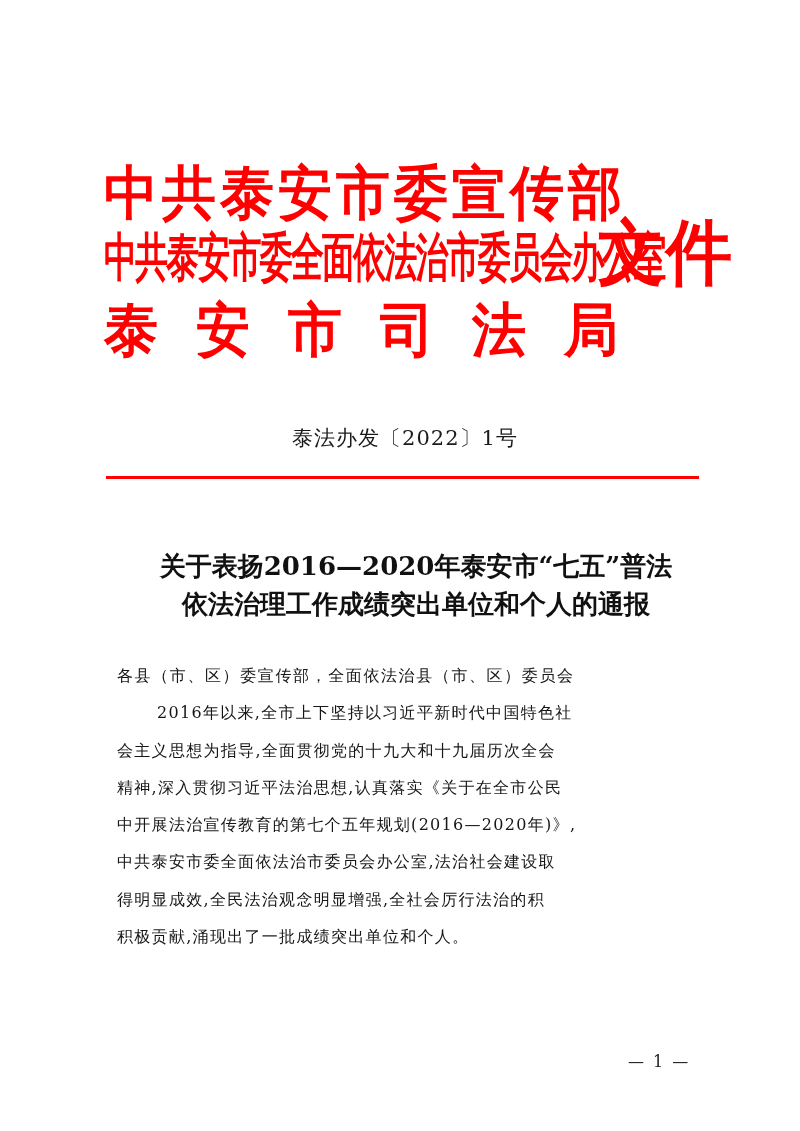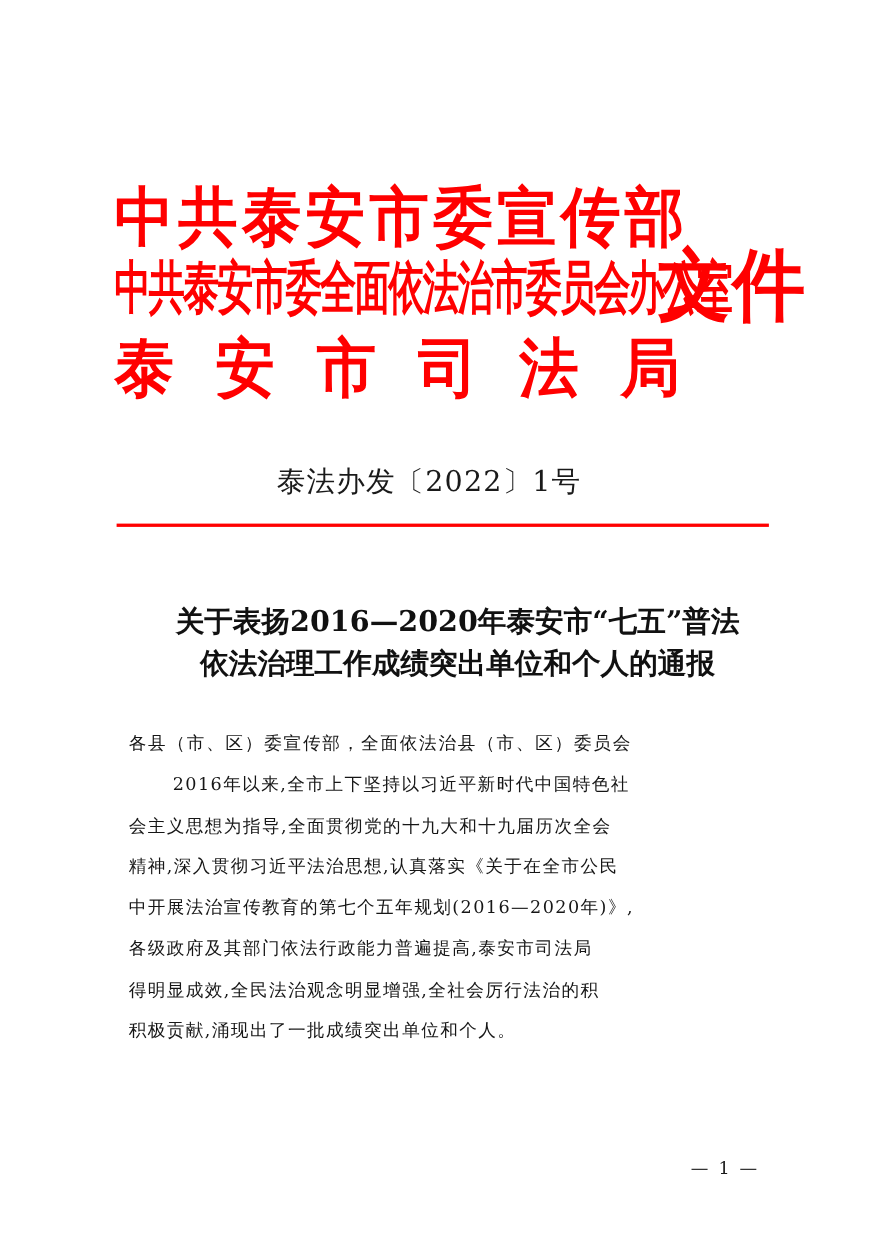--- a/index.html
+++ b/index.html
@@ -21,21 +21,21 @@
       width: 800px; height: 1131px;
     }
     
     .masthead {
       position: absolute;
       left: 104px;
       top: 163px;
       width: 610px;
       height: 205px;
       color: #ff0000;
-      font-family: Liberation Sans, sans-serif;
+      font-family: Liberation Mono, monospace;
       font-weight: bold;
     }
     .mh-line {
       position: absolute;
       left: 0;
       white-space: nowrap;
       line-height: 1;
     }
     .mh-line-1 {
       top: 6px;
@@ -65,25 +65,25 @@
       font-size: 66px;
       line-height: 1;
       letter-spacing: 2px;
       transform: scaleY(1.08);
       transform-origin: left top;
       white-space: nowrap;
     }
     
     .doc-number {
       position: absolute;
-      left: 0;
+      left: 15px;
       width: 780px;
       top: 424px;
       text-align: center;
-      font-size: 26px;
+      font-size: 21px;
       line-height: 28px;
       letter-spacing: 1px;
       color: #1a1a1a;
     }
     .red-rule {
       position: absolute;
       left: 106px;
       top: 476px;
       width: 593px;
       height: 3px;
@@ -159,20 +159,20 @@
     <span class="title-line">关于表扬2016—2020年泰安市“七五”普法</span>
     <span class="title-line">依法治理工作成绩突出单位和个人的通报</span>
   </h1>
 
   <div class="doc-body">
     <p class="addressee-line">各县（市、区）委宣传部，全面依法治县（市、区）委员会</p>
     <p class="indent">2016年以来,全市上下坚持以习近平新时代中国特色社</p>
     <p>会主义思想为指导,全面贯彻党的十九大和十九届历次全会</p>
     <p>精神,深入贯彻习近平法治思想,认真落实《关于在全市公民</p>
     <p>中开展法治宣传教育的第七个五年规划(2016—2020年)》,</p>
-    <p>各级政府及其部门依法行政能力普遍提高,泰安市司法局</p>
+    <p>中共泰安市委全面依法治市委员会办公室,法治社会建设取</p>
     <p>得明显成效,全民法治观念明显增强,全社会厉行法治的积</p>
     <p>积极贡献,涌现出了一批成绩突出单位和个人。</p>
   </div>
 
   <div class="page-number">— 1 —</div>
 
 </div>
 
 </body></html>

